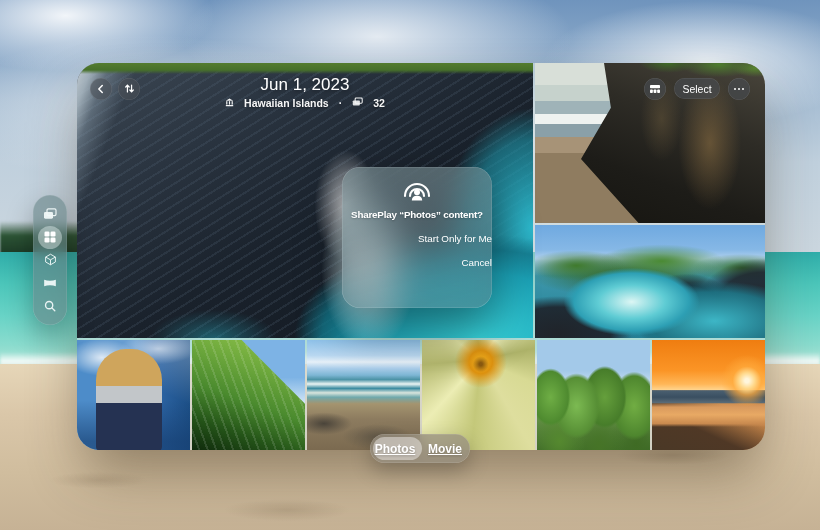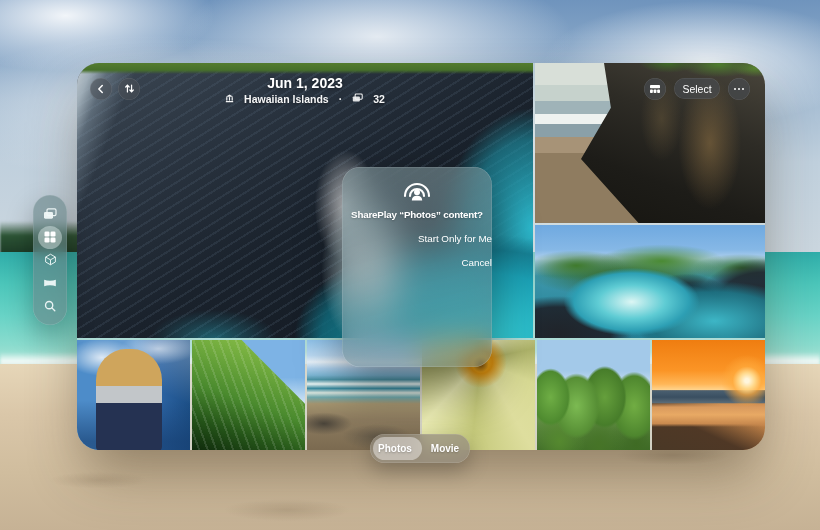--- a/index.html
+++ b/index.html
@@ -137,32 +137,32 @@
       linear-gradient(to bottom, rgba(0,0,0,0) 57%, #d99a5e 61%, #e8a964 68%, #c98a4f 76%, rgba(201,138,79,0) 79%),
       linear-gradient(205deg, rgba(74,56,38,0) 52%, rgba(70,50,35,.92) 74%, #4a3826 100%),
       linear-gradient(to bottom,#e8a55f 0%,#b87a42 100%);}
 
   
   .circle-btn{position:absolute;width:22px;height:22px;border-radius:50%;
     background:rgba(72,78,84,.58);backdrop-filter:blur(4px);
     display:flex;align-items:center;justify-content:center;color:#f2f5f6;
     box-shadow:inset 0 0 0 .5px rgba(255,255,255,.12);}
   .hdr-center{position:absolute;left:0;top:13px;width:456px;text-align:center;color:#fff;pointer-events:none;}
-  .hdr-title{font-size:14px;font-weight:bold;line-height:1.1;text-shadow:0 1px 4px rgba(0,0,0,.45);}
+  .hdr-title{font-size:17px;font-weight:normal;line-height:1.1;text-shadow:0 1px 4px rgba(0,0,0,.45);}
   .hdr-sub{margin-top:2px;font-size:10.5px;font-weight:bold;color:rgba(255,255,255,.96);
     text-shadow:0 1px 3px rgba(0,0,0,.45);display:flex;align-items:center;justify-content:center;gap:10px;}
   .hdr-sub svg{opacity:.95;}
   .select-btn{position:absolute;left:597px;top:15px;width:46px;height:21px;border-radius:11px;
     background:rgba(72,78,84,.58);backdrop-filter:blur(4px);color:#fff;font-size:10.5px;font-weight:normal;
     display:flex;align-items:center;justify-content:center;box-shadow:inset 0 0 0 .5px rgba(255,255,255,.12);}
   .more-dots{display:flex;gap:1.5px;}
   .more-dots i{width:2.6px;height:2.6px;border-radius:50%;background:#fff;display:block;}
 
   
-  .dialog{position:absolute;left:342px;top:167px;width:150px;height:200px;border-radius:18px;
+  .dialog{position:absolute;left:342px;top:167px;width:150px;height:141px;border-radius:18px;
     background:linear-gradient(165deg, rgba(130,152,156,.6), rgba(96,118,124,.55));
     backdrop-filter:blur(14px) saturate(1.15);
     box-shadow:0 22px 45px rgba(0,0,0,.4), inset 0 0 0 .5px rgba(255,255,255,.22);
     color:#fff;text-align:center;}
   .dlg-icon{margin-top:12px;display:flex;justify-content:center;}
   .dlg-title{margin-top:7px;font-size:9.8px;font-weight:bold;letter-spacing:-.2px;white-space:nowrap;
     text-shadow:0 1px 2px rgba(0,0,0,.25);}
   .dlg-body{margin-top:4px;font-size:7.9px;line-height:9.6px;color:rgba(255,255,255,.93);letter-spacing:-.05px;}
   .dlg-body div{white-space:nowrap;}
   .dlg-primary{margin:9px auto 0;width:130px;height:19px;border-radius:10px;
@@ -171,22 +171,22 @@
     box-shadow:inset 0 0 0 .5px rgba(255,255,255,.25);}
   .dlg-text-btn{margin-top:13px;font-size:9.8px;font-weight:normal;text-align:right;}
 
   
   .seg{position:absolute;left:370px;top:434px;width:100px;height:29px;border-radius:15px;
     background:rgba(150,142,127,.75);backdrop-filter:blur(8px);
     box-shadow:0 8px 20px rgba(0,0,0,.25), inset 0 0 0 .5px rgba(255,255,255,.18);
     display:flex;align-items:center;}
   .seg-pill{position:absolute;left:3px;top:3px;width:49px;height:23px;border-radius:12px;
     background:rgba(255,255,255,.42);}
-  .seg-opt{position:relative;flex:1;text-align:center;font-size:10px;font-weight:bold;color:#fff;
-    text-shadow:0 1px 2px rgba(0,0,0,.25);}
+  .seg-opt{position:relative;flex:1;text-align:center;font-size:12px;font-weight:bold;color:#fff;
+    text-shadow:0 1px 2px rgba(0,0,0,.25);text-decoration:underline;}
 </style>
 </head>
 <body>
 
 <div id="stage">
 
   <div class="bg-sky"></div>
   <div class="bg-trees"></div>
   <div class="bg-horizon"></div>
   <div class="bg-ocean"></div>

